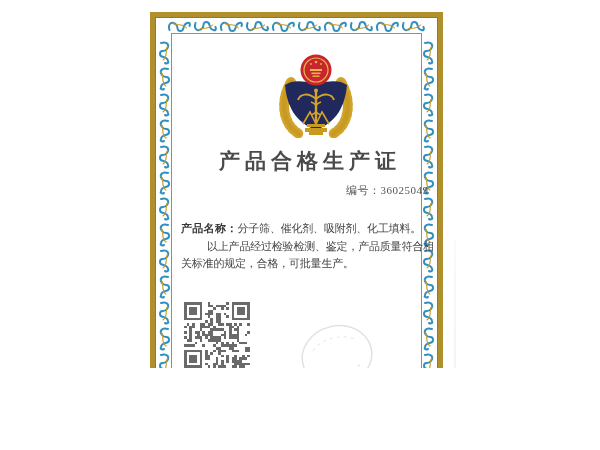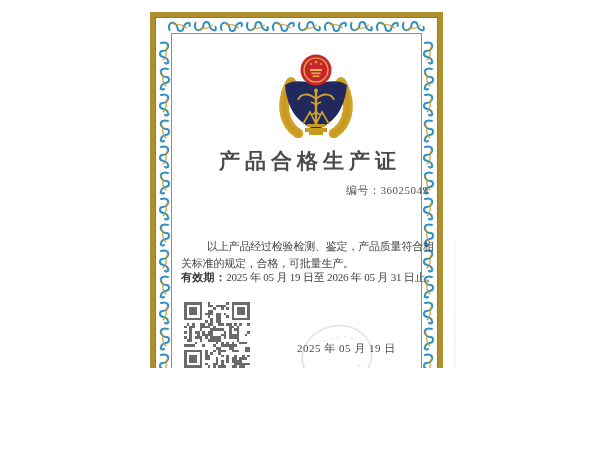--- a/index.html
+++ b/index.html
@@ -278,25 +278,25 @@
     <circle cx="39" cy="10" r="1.3" fill="#e8b64a"></circle>
     <circle cx="34" cy="12" r="0.9" fill="#e8b64a"></circle>
     <circle cx="44" cy="12" r="0.9" fill="#e8b64a"></circle>
   </svg>
 
   <div class="title">产品合格生产证</div>
 
   <div class="serial"><span>编号：</span><span>36025049</span></div>
 
 
+  <div class="line l2"><b>产品名称：</b><span>分子筛、催化剂、吸附剂、化工填料。</span></div>
 
   <div class="line l4">关标准的规定，合格，可批量生产。</div>
   <div class="line l3">以上产品经过检验检测、鉴定，产品质量符合相</div>
 
-  <div class="line l5"><b>有效期：</b><span>2025 年 05 月 19 日至 2026 年 05 月 31 日止。</span></div>
 
   <svg class="qr" id="qr" width="66" height="66" viewBox="0 0 25 25" shape-rendering="crispEdges">
       <rect x="9" y="0" width="1" height="1" fill="#6a6a6a"></rect>
       <rect x="16" y="0" width="1" height="1" fill="#6a6a6a"></rect>
       <rect x="9" y="1" width="1" height="1" fill="#6a6a6a"></rect>
       <rect x="10" y="1" width="1" height="1" fill="#6a6a6a"></rect>
       <rect x="12" y="1" width="1" height="1" fill="#6a6a6a"></rect>
       <rect x="13" y="1" width="1" height="1" fill="#6a6a6a"></rect>
       <rect x="14" y="1" width="1" height="1" fill="#6a6a6a"></rect>
       <rect x="15" y="1" width="1" height="1" fill="#6a6a6a"></rect>
@@ -498,15 +498,14 @@
 
 
   <svg class="seal" width="76" height="66" viewBox="0 0 76 66">
     <g transform="rotate(-14 38 33)">
       <ellipse cx="38" cy="33" rx="35" ry="30" fill="none" stroke="rgba(170,170,170,0.35)" stroke-width="1.5"></ellipse>
       <path d="M16,22 C26,12 50,12 60,22" fill="none" stroke="rgba(170,170,170,0.28)" stroke-width="1" stroke-dasharray="3 4"></path>
       <path d="M16,45 C26,55 50,55 60,45" fill="none" stroke="rgba(170,170,170,0.28)" stroke-width="1" stroke-dasharray="3 4"></path>
     </g>
   </svg>
 
-  <div class="issue-date">2025 年 05 月 19 日</div>
 
 </div>
 
 </body></html>

